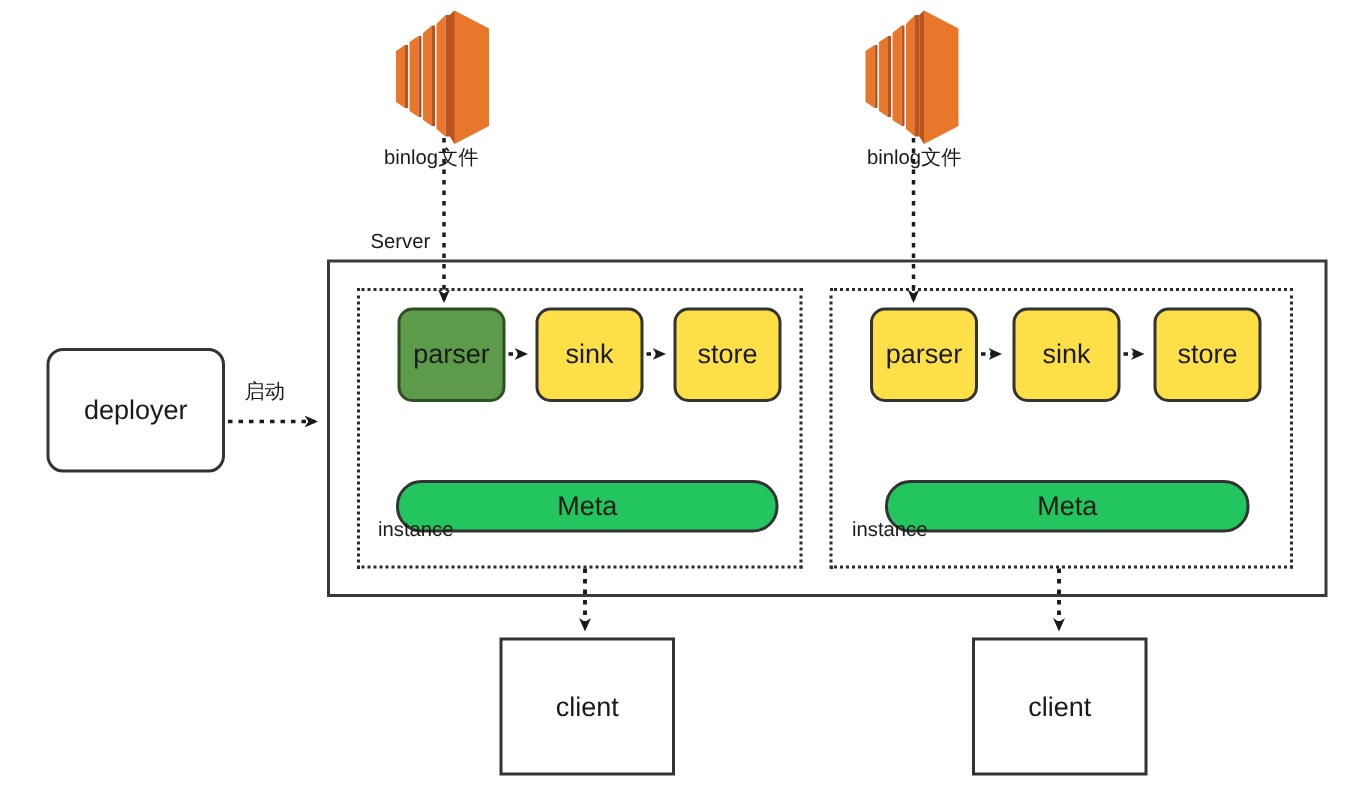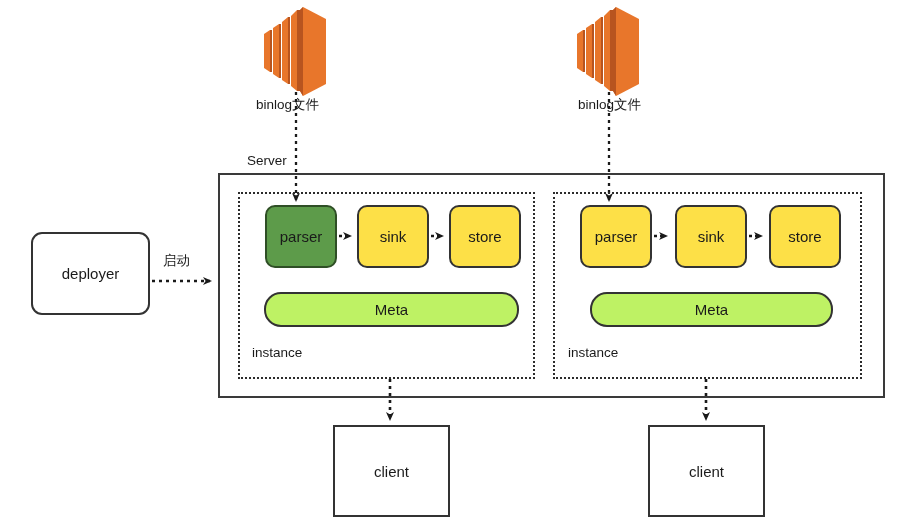--- a/index.html
+++ b/index.html
@@ -26,21 +26,21 @@
     line-height: 1;
     white-space: nowrap;
   }
   .box-text {
     position: absolute;
     inset: 0;
     display: flex;
     align-items: center;
     justify-content: center;
     color: #1a1a1a;
-    font-size: 15px;
+    font-size: 18px;
     white-space: nowrap;
   }
 
   
   .server-box {
     position: absolute;
     border: 2.2px solid #3a3a3a;
     background: transparent;
     box-sizing: border-box;
   }
@@ -58,22 +58,23 @@
     box-sizing: border-box;
   }
   .node.green {
     background: #5D9B4A;
     border-color: #2f4f26;
   }
   .meta {
     position: absolute;
     border: 2.2px solid #333333;
     border-radius: 17px;
-    background: #bef264;
-    box-sizing: border-box;
+    background: #22c55e;
+    box-sizing: border-box;
+    margin-top: 28px;
   }
   .deployer {
     position: absolute;
     border: 2.2px solid #333333;
     border-radius: 11px;
     background: #ffffff;
     box-sizing: border-box;
   }
   .client {
     position: absolute;

